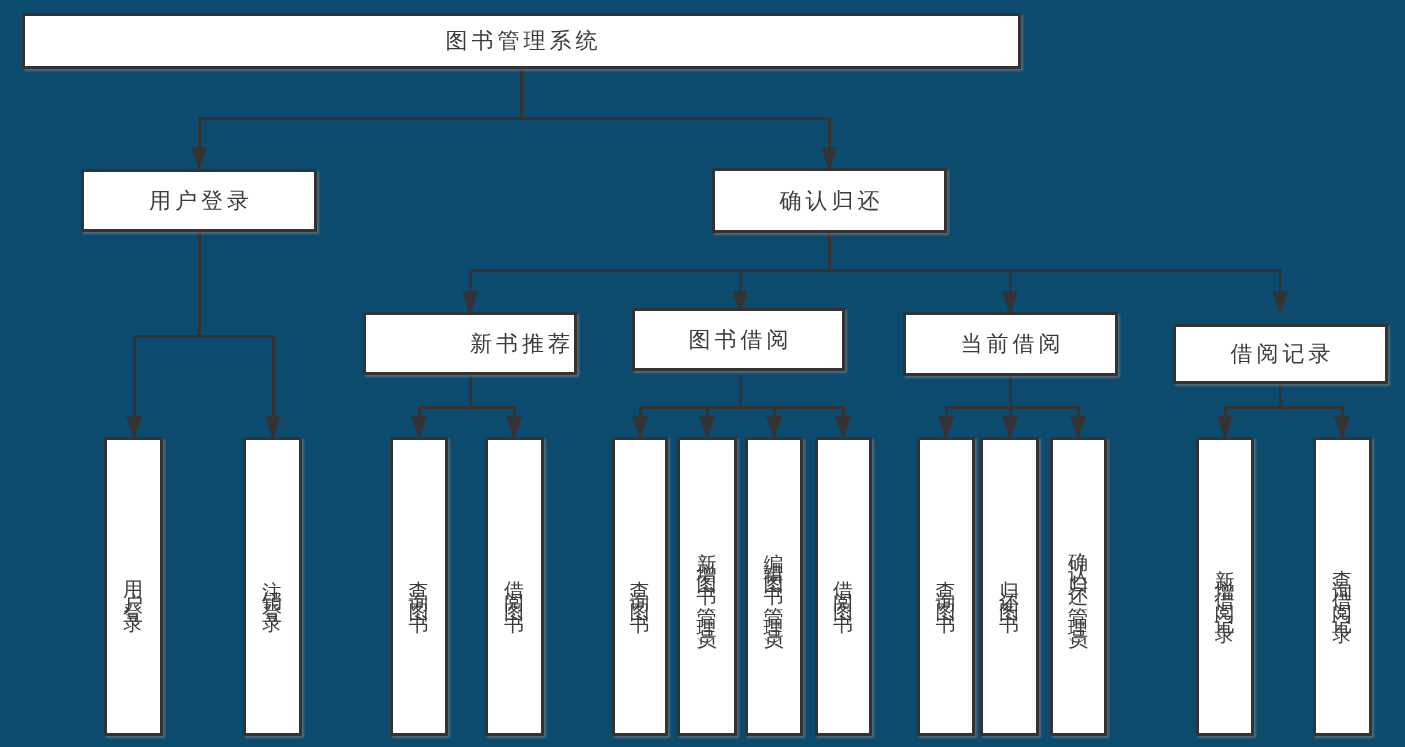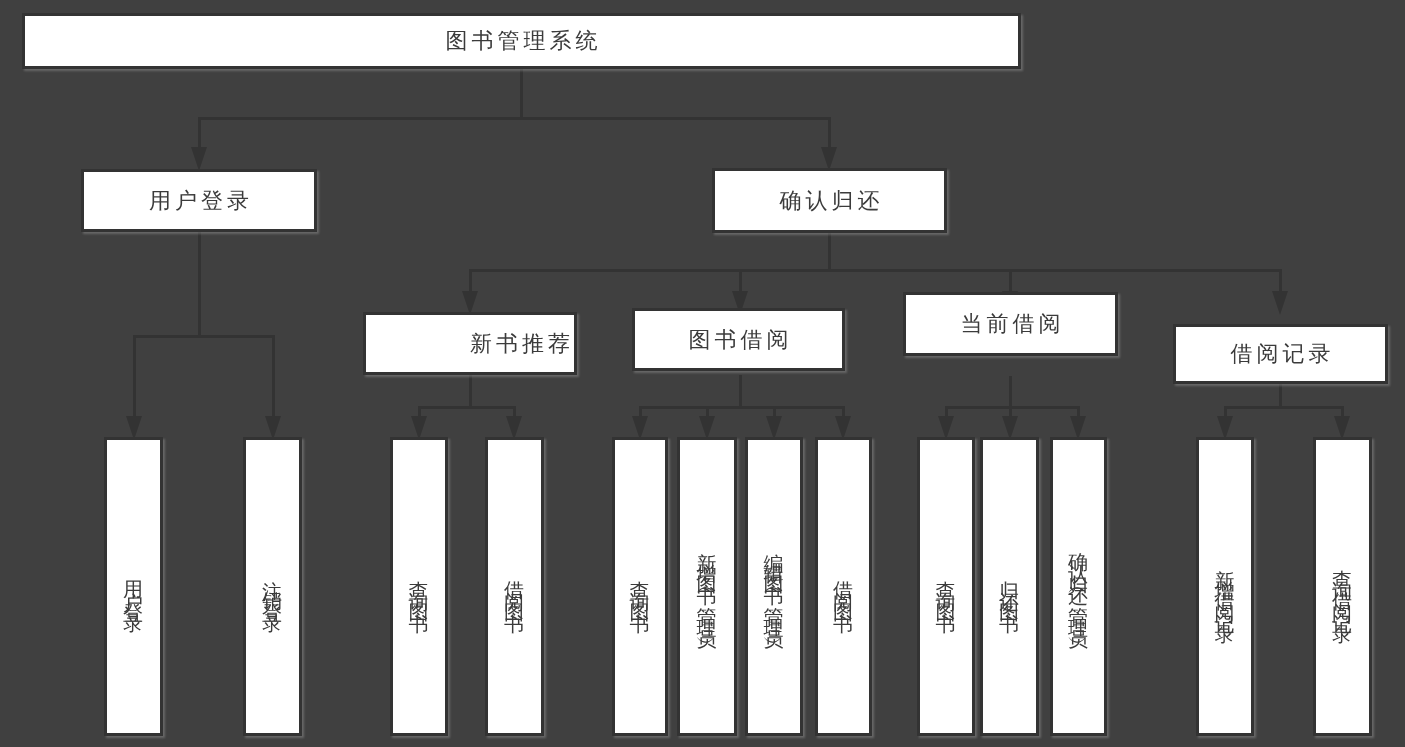--- a/index.html
+++ b/index.html
@@ -1,20 +1,20 @@
 <!DOCTYPE html>
 <html><head>
 <meta charset="utf-8">
 <style>
   html, body { margin: 0; padding: 0; background: #ffffff; }
   .stage {
     position: relative;
     width: 1405px;
     height: 747px;
-    background: #404040;
+    background: #0c4a6e;
     font-family: "Liberation Sans", sans-serif;
     overflow: hidden;
   }
   .connectors {
     position: absolute;
     left: 0; top: 0;
     width: 1405px; height: 747px;
     z-index: 1;
   }
   .node {
@@ -138,21 +138,21 @@
   <div class="node hbox" style="left:712px; top:168px; width:235px; height:65px;">
     <span>确认归还</span>
   </div>
 
   <div class="node hbox" style="left:363px; top:312px; width:214px; height:63px;justify-content:flex-end;">
     <span>新书推荐</span>
   </div>
   <div class="node hbox" style="left:632px; top:308px; width:213px; height:63px;">
     <span>图书借阅</span>
   </div>
-  <div class="node hbox" style="left:903px; top:292px; width:215px; height:64px;">
+  <div class="node hbox" style="left:903px; top:312px; width:215px; height:64px;">
     <span>当前借阅</span>
   </div>
   <div class="node hbox" style="left:1173px; top:324px; width:215px; height:60px;">
     <span>借阅记录</span>
   </div>
 
   <div class="node vbox" style="left:104px; top:437px; width:59px; height:299px;">
     <span>用户登录</span>
   </div>
   <div class="node vbox" style="left:243px; top:437px; width:59px; height:299px;">

